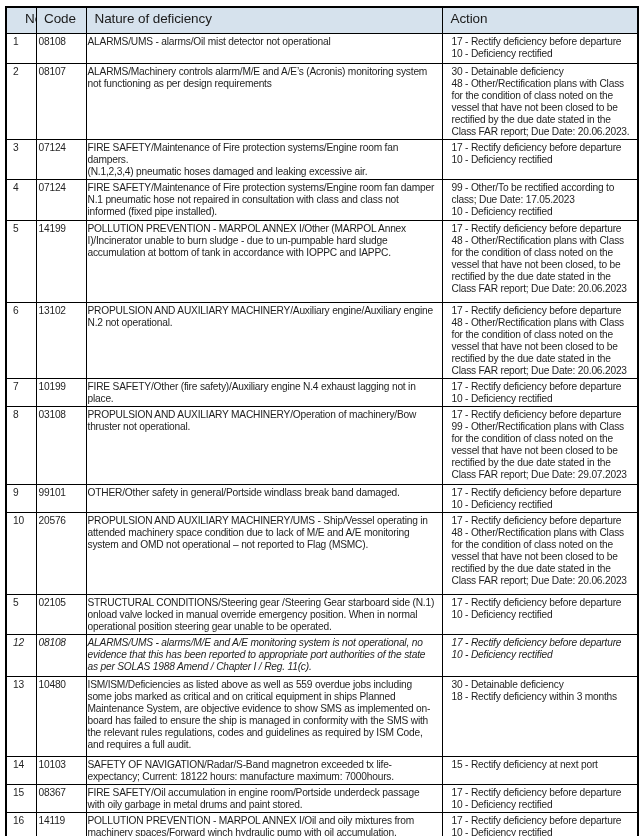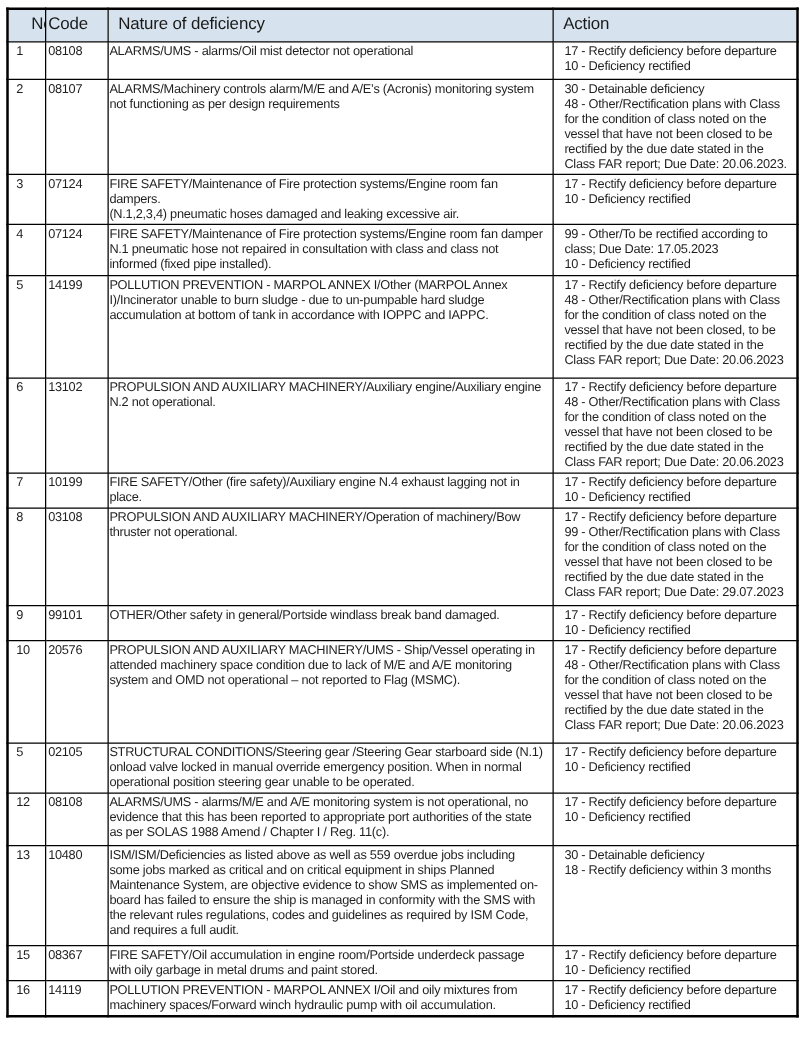--- a/index.html
+++ b/index.html
@@ -34,21 +34,21 @@
     background: #d6e2ed;
     height: 26px;
     font-weight: normal;
     font-size: 13.5px;
     letter-spacing: -0.1px;
     color: #1a1a1a;
     text-align: left;
     padding: 3px 4px 2px 8px;
   }
   .doc-table thead th.c-no { padding-left: 18px; }
-  .doc-table thead th.c-code { padding-left: 2px; }
+  .doc-table thead th.c-code { text-align: center; padding-left: 2px; }
   .doc-table td {
     font-size: 10.2px;
     line-height: 12px;
     letter-spacing: -0.2px;
     padding: 2px 2px 1px 2px;
   }
   td.c-no   { padding-left: 6px; }
   td.c-code { }
   td.c-nature {
     padding: 2px 5px 1px 1px;
@@ -169,38 +169,46 @@
       </tr>
       <tr style="height: 40px;">
         <td class="c-no">5</td>
         <td class="c-code">02105</td>
         <td class="c-nature">STRUCTURAL CONDITIONS/Steering gear /Steering Gear starboard side (N.1) onload valve locked in manual override emergency position. When in normal operational position steering gear unable to be operated.</td>
         <td class="c-action">
           <div class="action-line">17 - Rectify deficiency before departure</div>
           <div class="action-line">10 - Deficiency rectified</div>
         </td>
       </tr>
-      <tr style="height: 42px;">
+      <tr style="height: 42px; font-style: italic;">
         <td class="c-no">12</td>
         <td class="c-code">08108</td>
         <td class="c-nature">ALARMS/UMS - alarms/M/E and A/E monitoring system is not operational, no evidence that this has been reported to appropriate port authorities of the state as per SOLAS 1988 Amend / Chapter I / Reg. 11(c).</td>
         <td class="c-action">
           <div class="action-line">17 - Rectify deficiency before departure</div>
           <div class="action-line">10 - Deficiency rectified</div>
         </td>
       </tr>
       <tr style="height: 80px;">
         <td class="c-no">13</td>
         <td class="c-code">10480</td>
         <td class="c-nature">ISM/ISM/Deficiencies as listed above as well as 559 overdue jobs including some jobs marked as critical and on critical equipment in ships Planned Maintenance System, are objective evidence to show SMS as implemented on-board has failed to ensure the ship is managed in conformity with the SMS with the relevant rules regulations, codes and guidelines as required by ISM Code, and requires a full audit.</td>
         <td class="c-action">
           <div class="action-line">30 - Detainable deficiency</div>
           <div class="action-line">18 - Rectify deficiency within 3 months</div>
         </td>
       </tr>
+      <tr style="height: 28px;">
+        <td class="c-no">14</td>
+        <td class="c-code">10103</td>
+        <td class="c-nature">SAFETY OF NAVIGATION/Radar/S-Band magnetron exceeded tx life-expectancy; Current: 18122 hours: manufacture maximum: 7000hours.</td>
+        <td class="c-action">
+          <div class="action-line">15 - Rectify deficiency at next port</div>
+        </td>
+      </tr>
       <tr style="height: 26px;">
         <td class="c-no">15</td>
         <td class="c-code">08367</td>
         <td class="c-nature">FIRE SAFETY/Oil accumulation in engine room/Portside underdeck passage with oily garbage in metal drums and paint stored.</td>
         <td class="c-action">
           <div class="action-line">17 - Rectify deficiency before departure</div>
           <div class="action-line">10 - Deficiency rectified</div>
         </td>
       </tr>
       <tr style="height: 28px;">

